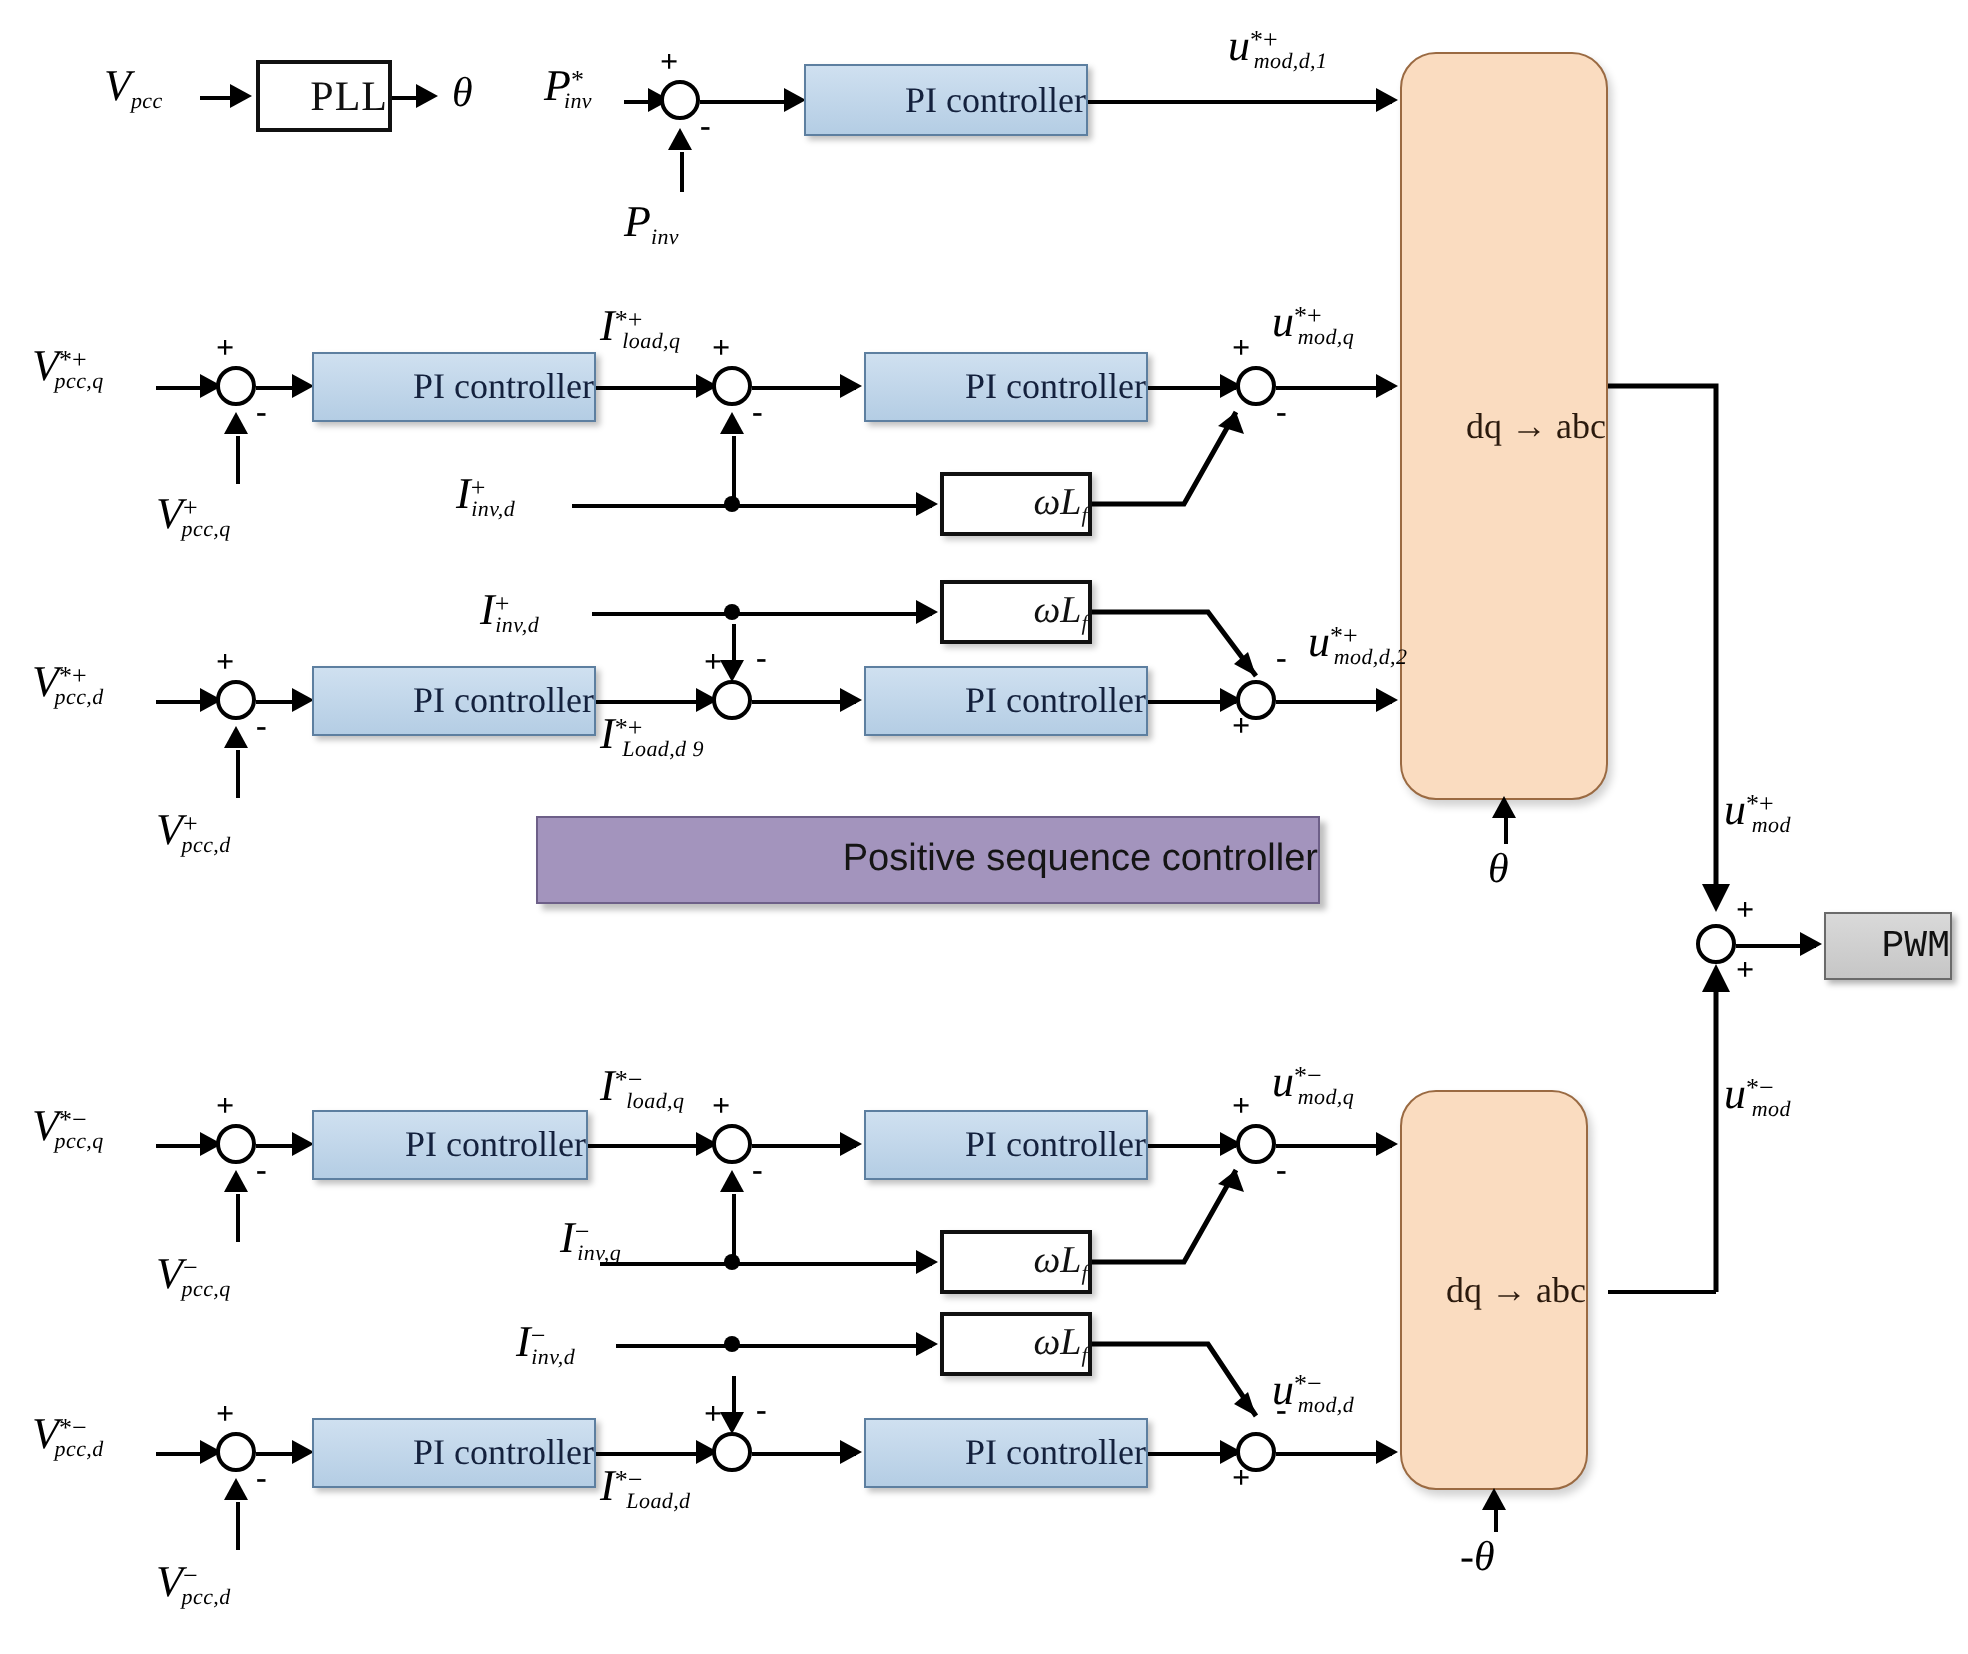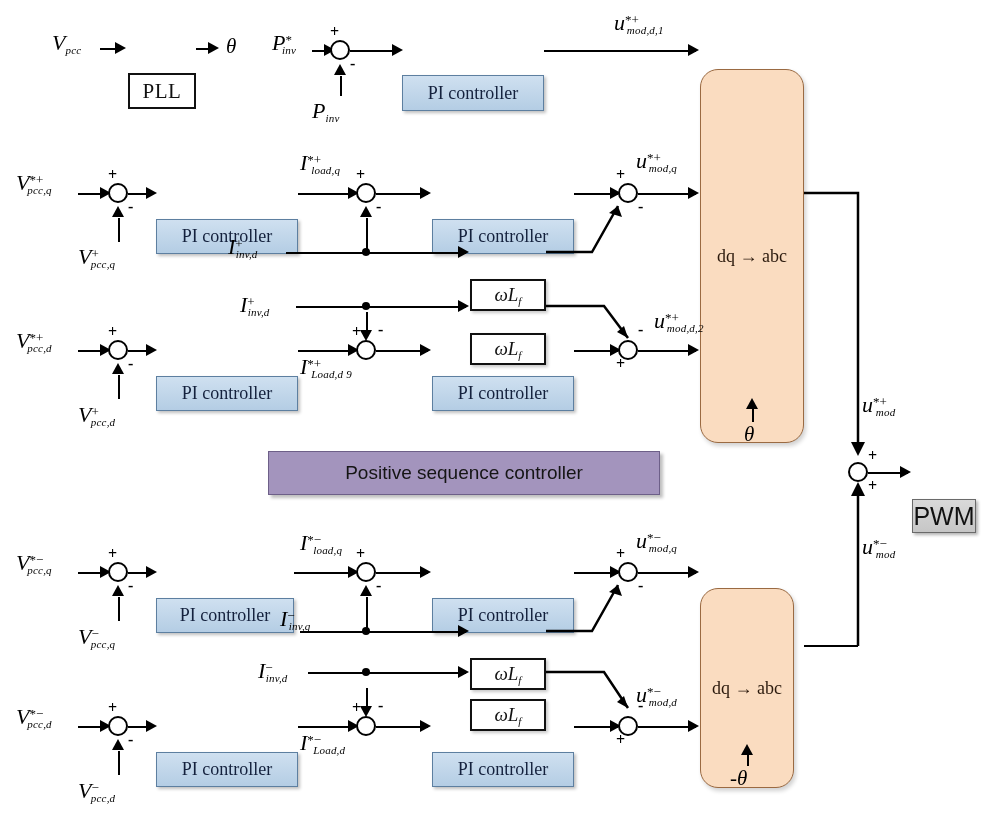--- a/index.html
+++ b/index.html
@@ -1,41 +1,41 @@
 <!DOCTYPE html>
 <html><head>
 <meta charset="utf-8">
 <style>
   html,body{margin:0;padding:0;background:#ffffff;}
   body{font-family:"Liberation Serif", serif;}
   #canvas{position:relative;width:984px;height:827px;background:#fff;overflow:hidden;}
 
   
-  .blk{position:absolute;box-sizing:border-box;display:flex;align-items:center;justify-content:center;margin-top:43px;}
+  .blk{position:absolute;box-sizing:border-box;display:flex;align-items:center;justify-content:flex-end;}
 
   .pi{background:linear-gradient(180deg,#cfe0f0 0%,#b4cde4 100%);
       border:1px solid #5d7fa0;color:#14213d;
       font-family:"Liberation Serif",serif;font-size:18px;
       box-shadow:2px 2px 3px rgba(0,0,0,.25);}
 
   .wlf{background:#ffffff;border:2px solid #111;color:#111;
        font-family:"Liberation Serif",serif;font-size:19px;font-style:italic;
        box-shadow:2px 2px 3px rgba(0,0,0,.22);}
 
   .pll{background:#ffffff;border:2px solid #111;color:#111;
        font-family:"Liberation Serif",serif;font-size:21px;
        letter-spacing:.5px;}
 
   .dq{background:#fadcc0;border:1.5px solid #9a6a42;border-radius:18px;
       color:#2b1a0d;font-family:"Liberation Serif",serif;font-size:18px;
       box-shadow:2px 3px 4px rgba(0,0,0,.18);}
 
   .pwm{background:linear-gradient(180deg,#d9d9d9 0%,#c6c6c6 100%);
        border:1px solid #6a6a6a;color:#111;
-       font-family:Liberation Sans, sans-serif;font-size:25px;
+       font-family:Liberation Mono, monospace;font-size:19px;
        box-shadow:2px 2px 3px rgba(0,0,0,.3);}
 
   .seqlbl{background:#a394bd;border:1px solid #6d5f88;color:#151515;
           font-family:"Liberation Sans",sans-serif;font-size:19px;
           box-shadow:3px 3px 3px rgba(0,0,0,.25);}
 
   
   .h{position:absolute;height:0;border-top:2.5px solid #000;}
   .v{position:absolute;width:0;border-left:2.5px solid #000;}
 

